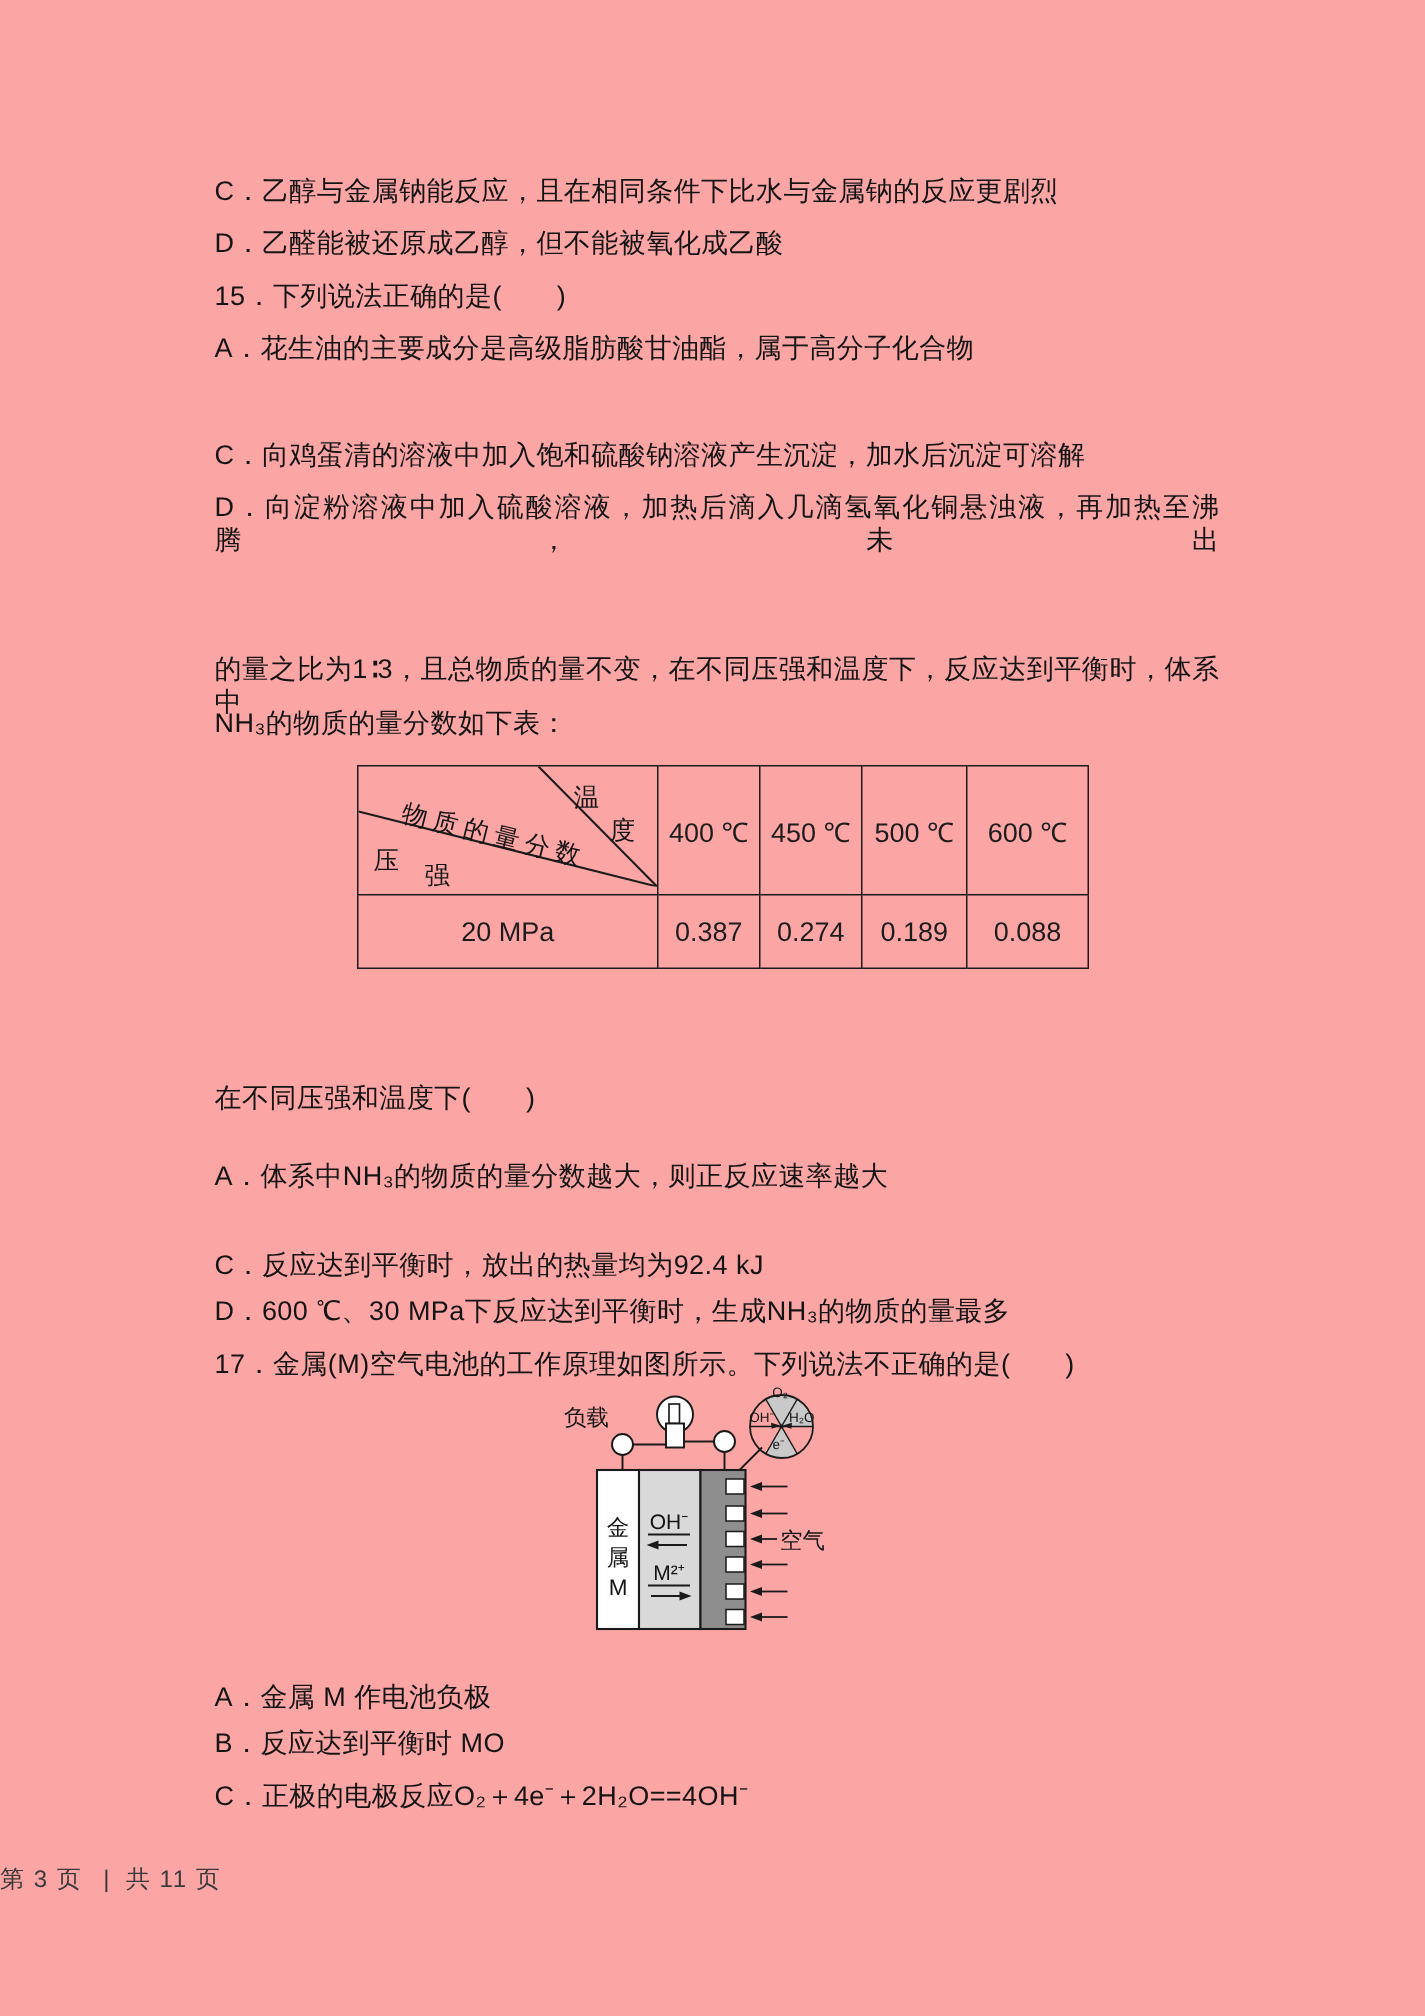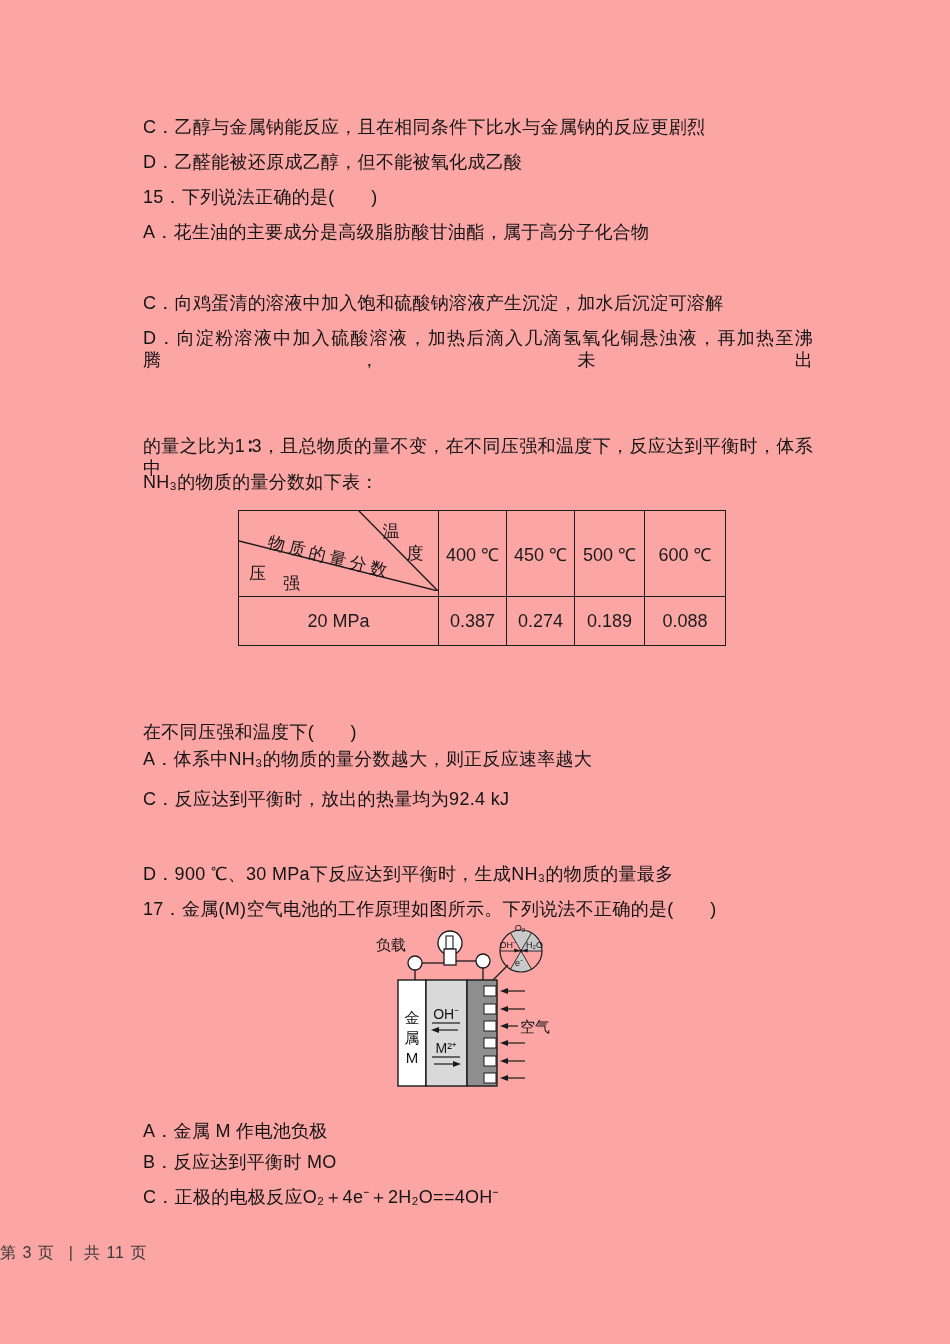--- a/index.html
+++ b/index.html
@@ -80,23 +80,23 @@
       <td>20 MPa</td>
       <td>0.387</td>
       <td>0.274</td>
       <td>0.189</td>
       <td>0.088</td>
     </tr>
   </tbody>
     </table>
 
   <div class="ln" style="top:721px">在不同压强和温度下(　　)</div>
-  <div class="ln" style="top:748px">A．体系中NH₃的物质的量分数越大，则正反应速率越大</div>
-  <div class="ln" style="top:788px">C．反应达到平衡时，放出的热量均为92.4 kJ</div>
-  <div class="ln" style="top:863px">D．900 ℃、30 MPa下反应达到平衡时，生成NH₃的物质的量最多</div>
+  <div class="ln" style="top:773px">A．体系中NH₃的物质的量分数越大，则正反应速率越大</div>
+  <div class="ln" style="top:832px">C．反应达到平衡时，放出的热量均为92.4 kJ</div>
+  <div class="ln" style="top:863px">D．600 ℃、30 MPa下反应达到平衡时，生成NH₃的物质的量最多</div>
 
   <div class="ln" style="top:898px">17．金属(M)空气电池的工作原理如图所示。下列说法不正确的是(　　)</div>
 
   <svg class="fig" width="200" height="192" viewBox="0 0 200 192">
 
     <text x="8" y="32" font-size="15">负载</text>
 
     <g>
       <circle cx="82" cy="25" r="12" fill="#fff" stroke="#1a1a1a" stroke-width="1.3"></circle>
       <rect x="78" y="18" width="7" height="13" fill="#fff" stroke="#1a1a1a" stroke-width="1.1"></rect>

